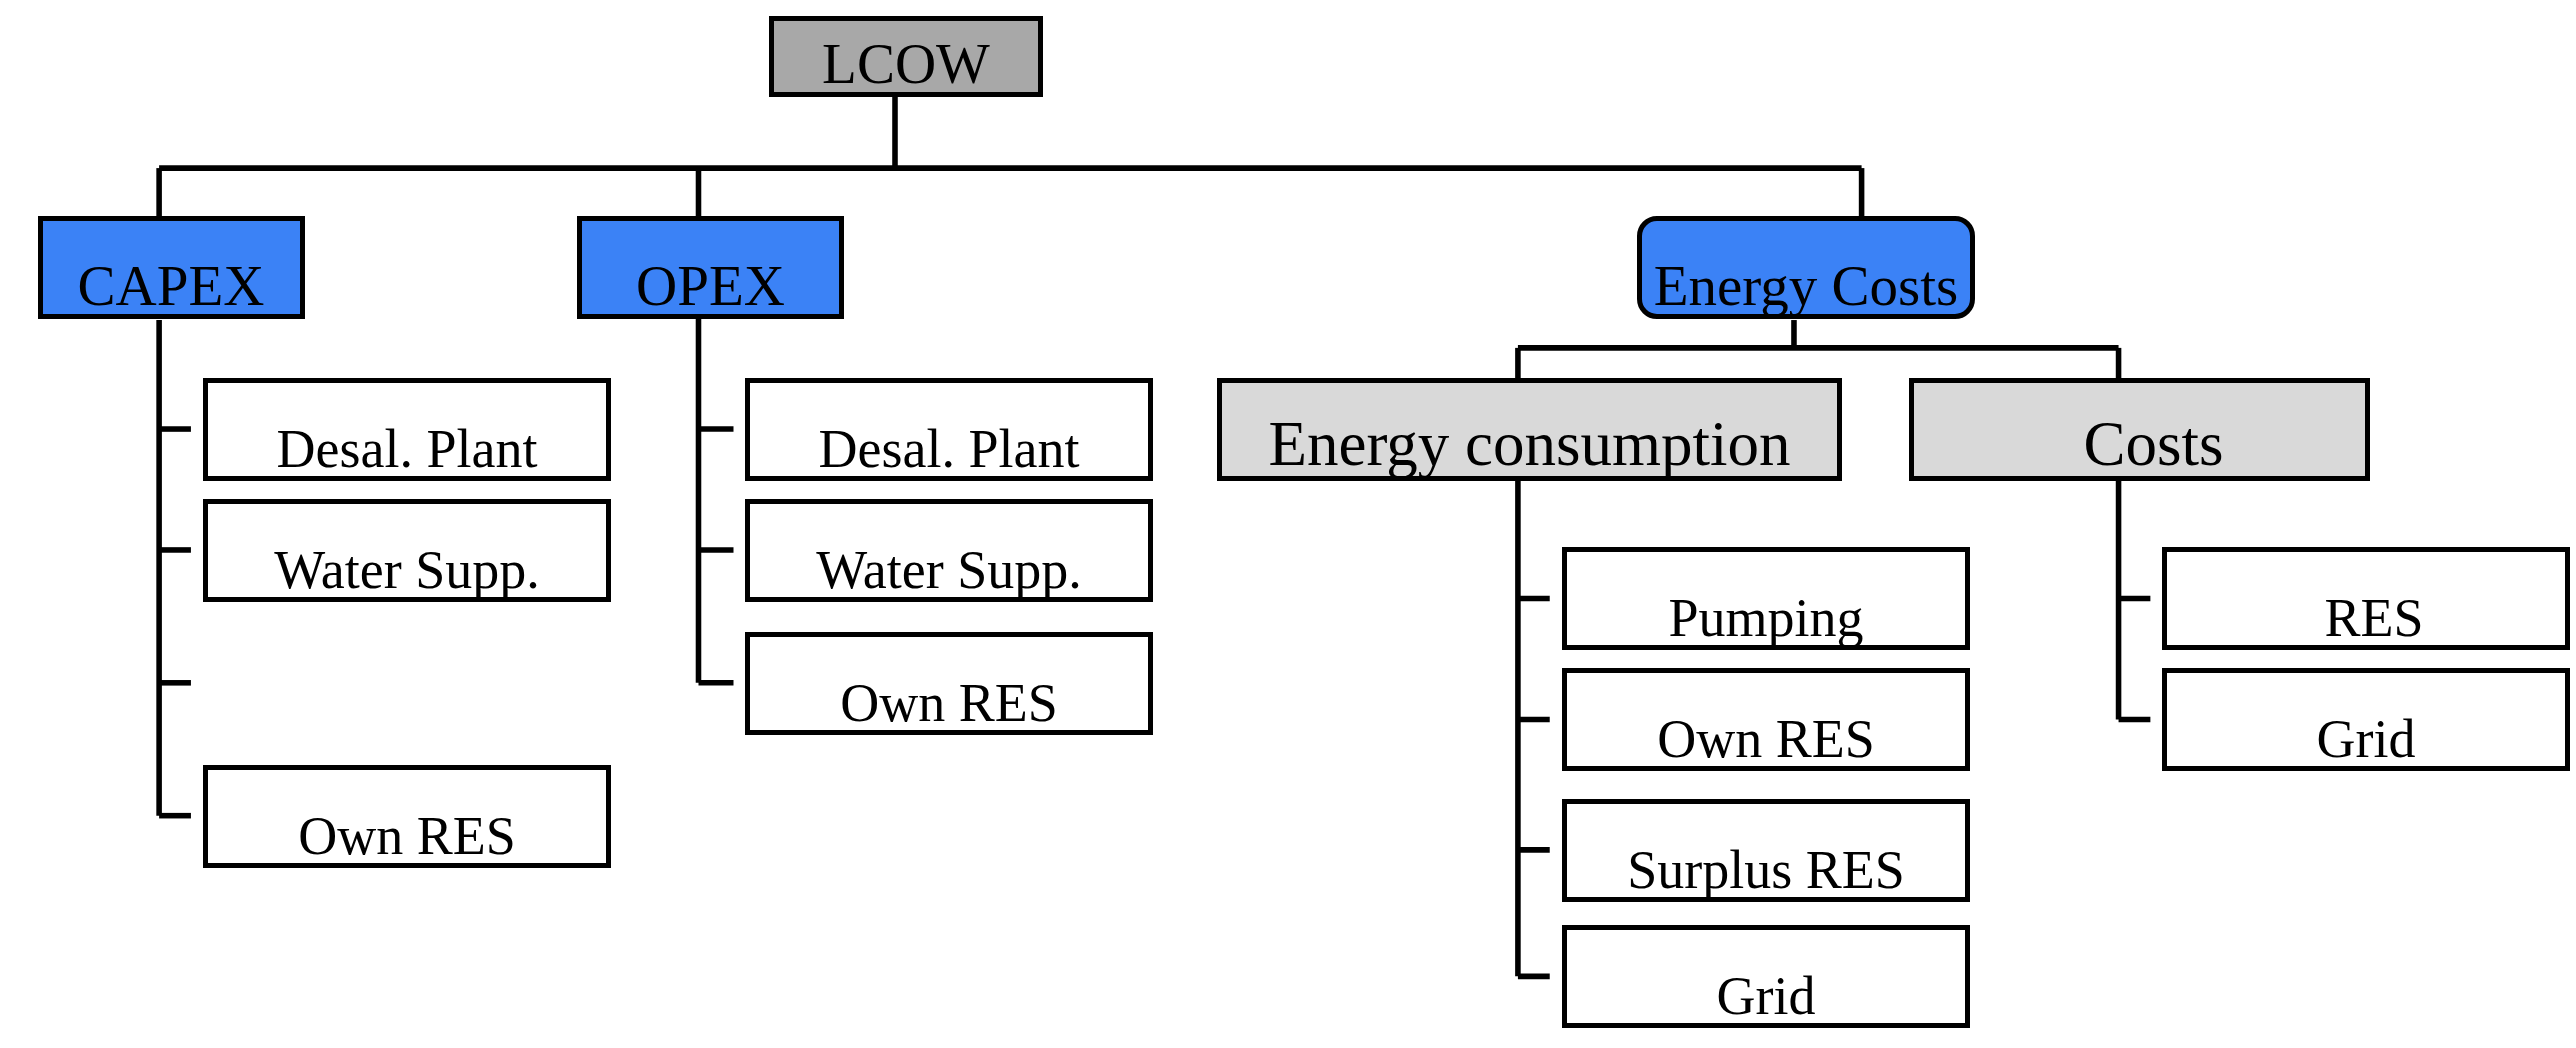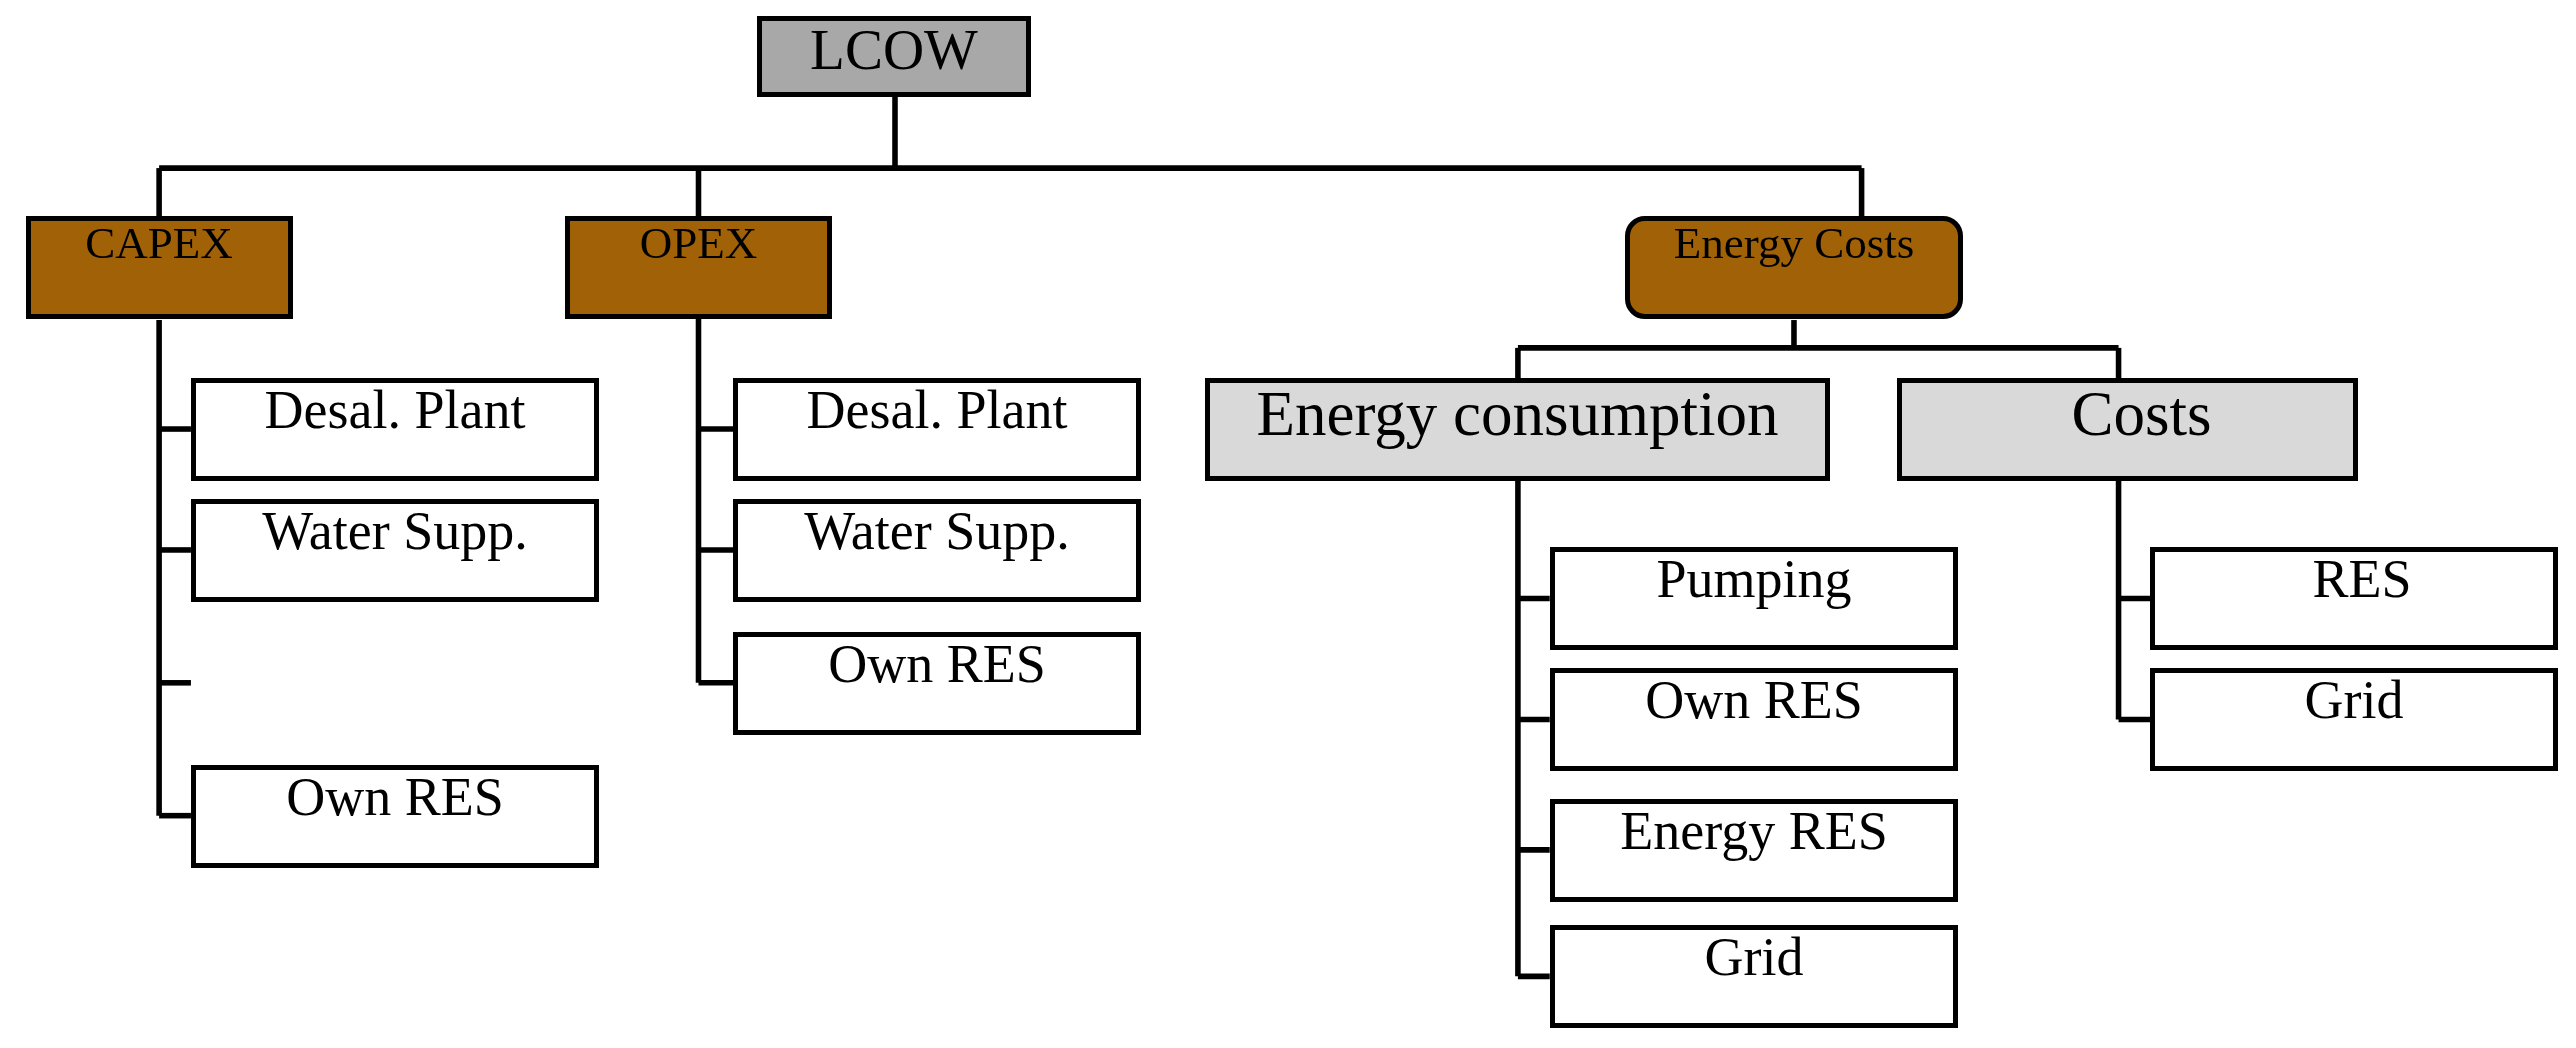--- a/index.html
+++ b/index.html
@@ -26,29 +26,30 @@
   svg#wires line, svg#wires path {
     stroke: #000000;
     stroke-width: 7;
     stroke-linecap: butt;
   }
   .node {
     position: absolute;
     box-sizing: border-box;
     border: 5.6px solid #000000;
     display: flex;
-    align-items: flex-start;
+    align-items: flex-end;
     justify-content: center;
     text-align: center;
     color: #000000;
     line-height: 1;
     white-space: nowrap;
+    margin-left: 12px;
   }
   .lvl0 { background: #a8a8a8; font-size: 57px; }
-  .lvl1 { background: #a16207; font-size: 45px; }
+  .lvl1 { background: #3b82f6; font-size: 57px; }
   .lvl2 { background: #d9d9d9; font-size: 63px; }
   .leaf { background: #ffffff; font-size: 54px; border-width: 5.6px; }
 </style>
 </head>
 <body>
 
 <div id="canvas">
 
   <svg id="wires" viewBox="0 0 3238 1318">
 
@@ -131,21 +132,21 @@
     <span>Own RES</span>
   </div>
 
   <div class="node leaf" style="left:1550px; top:547px; width:408px; height:103px;">
     <span>Pumping</span>
   </div>
   <div class="node leaf" style="left:1550px; top:668px; width:408px; height:103px;">
     <span>Own RES</span>
   </div>
   <div class="node leaf" style="left:1550px; top:799px; width:408px; height:103px;">
-    <span>Energy RES</span>
+    <span>Surplus RES</span>
   </div>
   <div class="node leaf" style="left:1550px; top:925px; width:408px; height:103px;">
     <span>Grid</span>
   </div>
 
   <div class="node leaf" style="left:2150px; top:547px; width:408px; height:103px;padding-left:16px;">
     <span>RES</span>
   </div>
   <div class="node leaf" style="left:2150px; top:668px; width:408px; height:103px;">
     <span>Grid</span>

